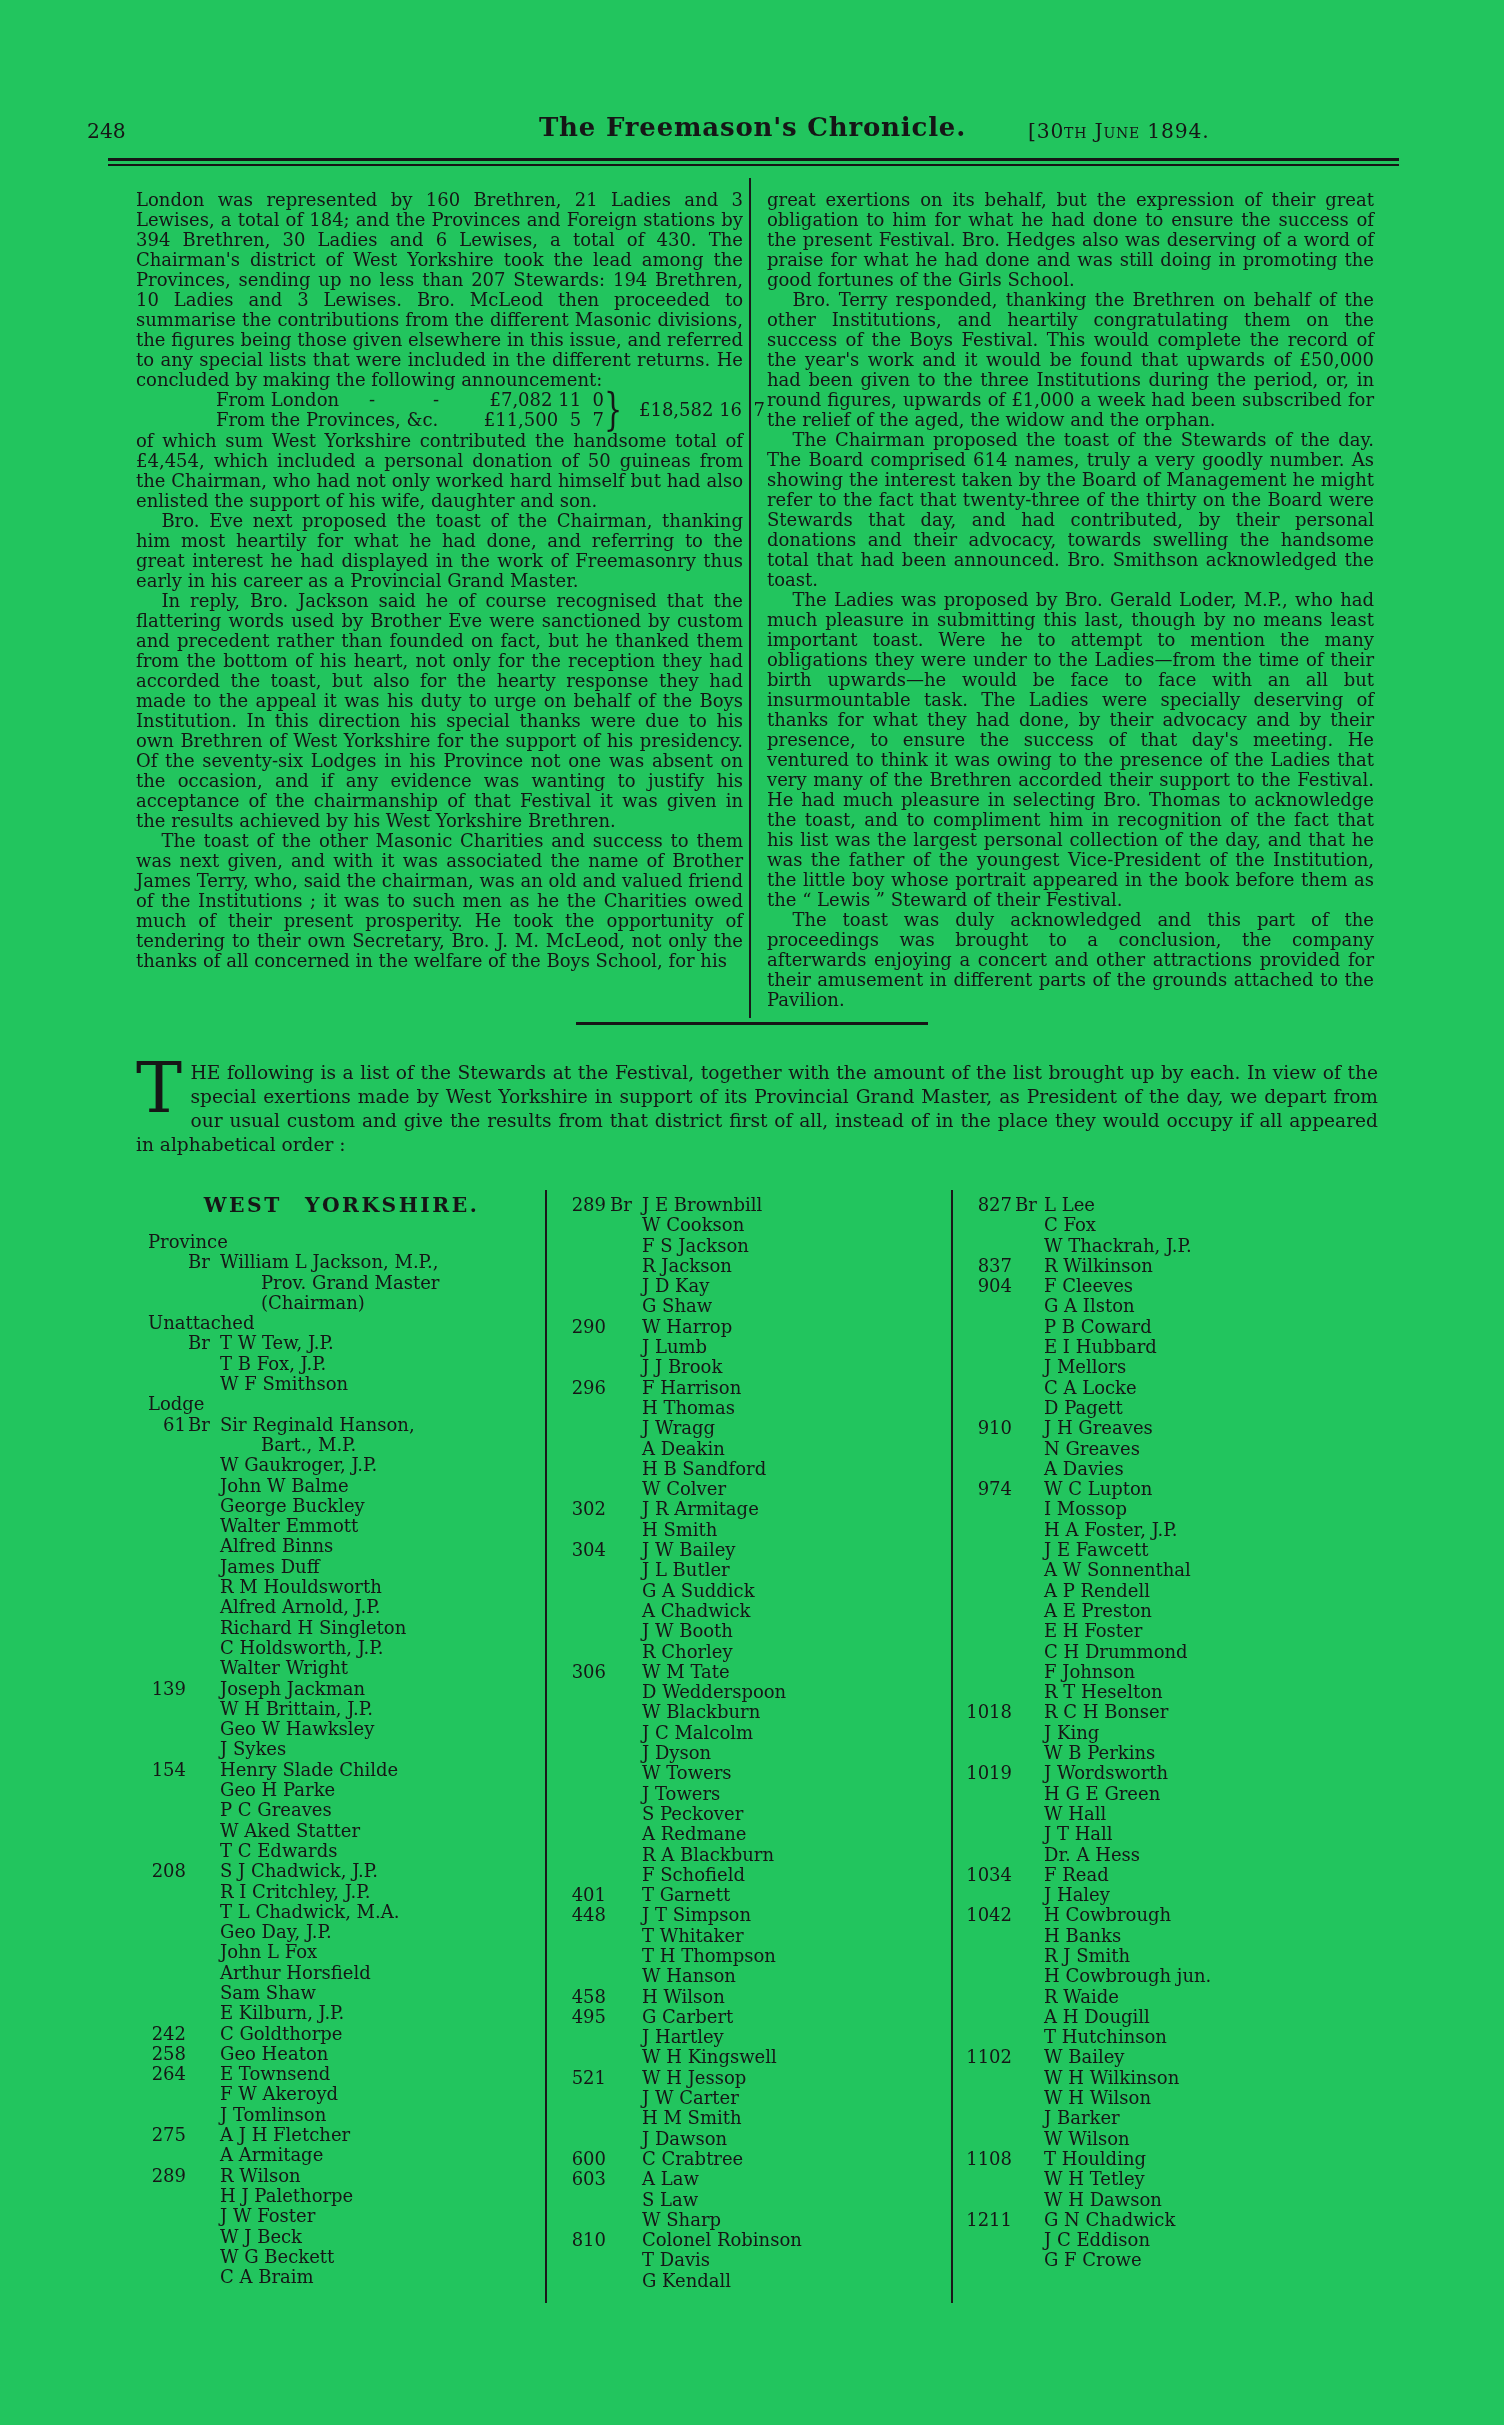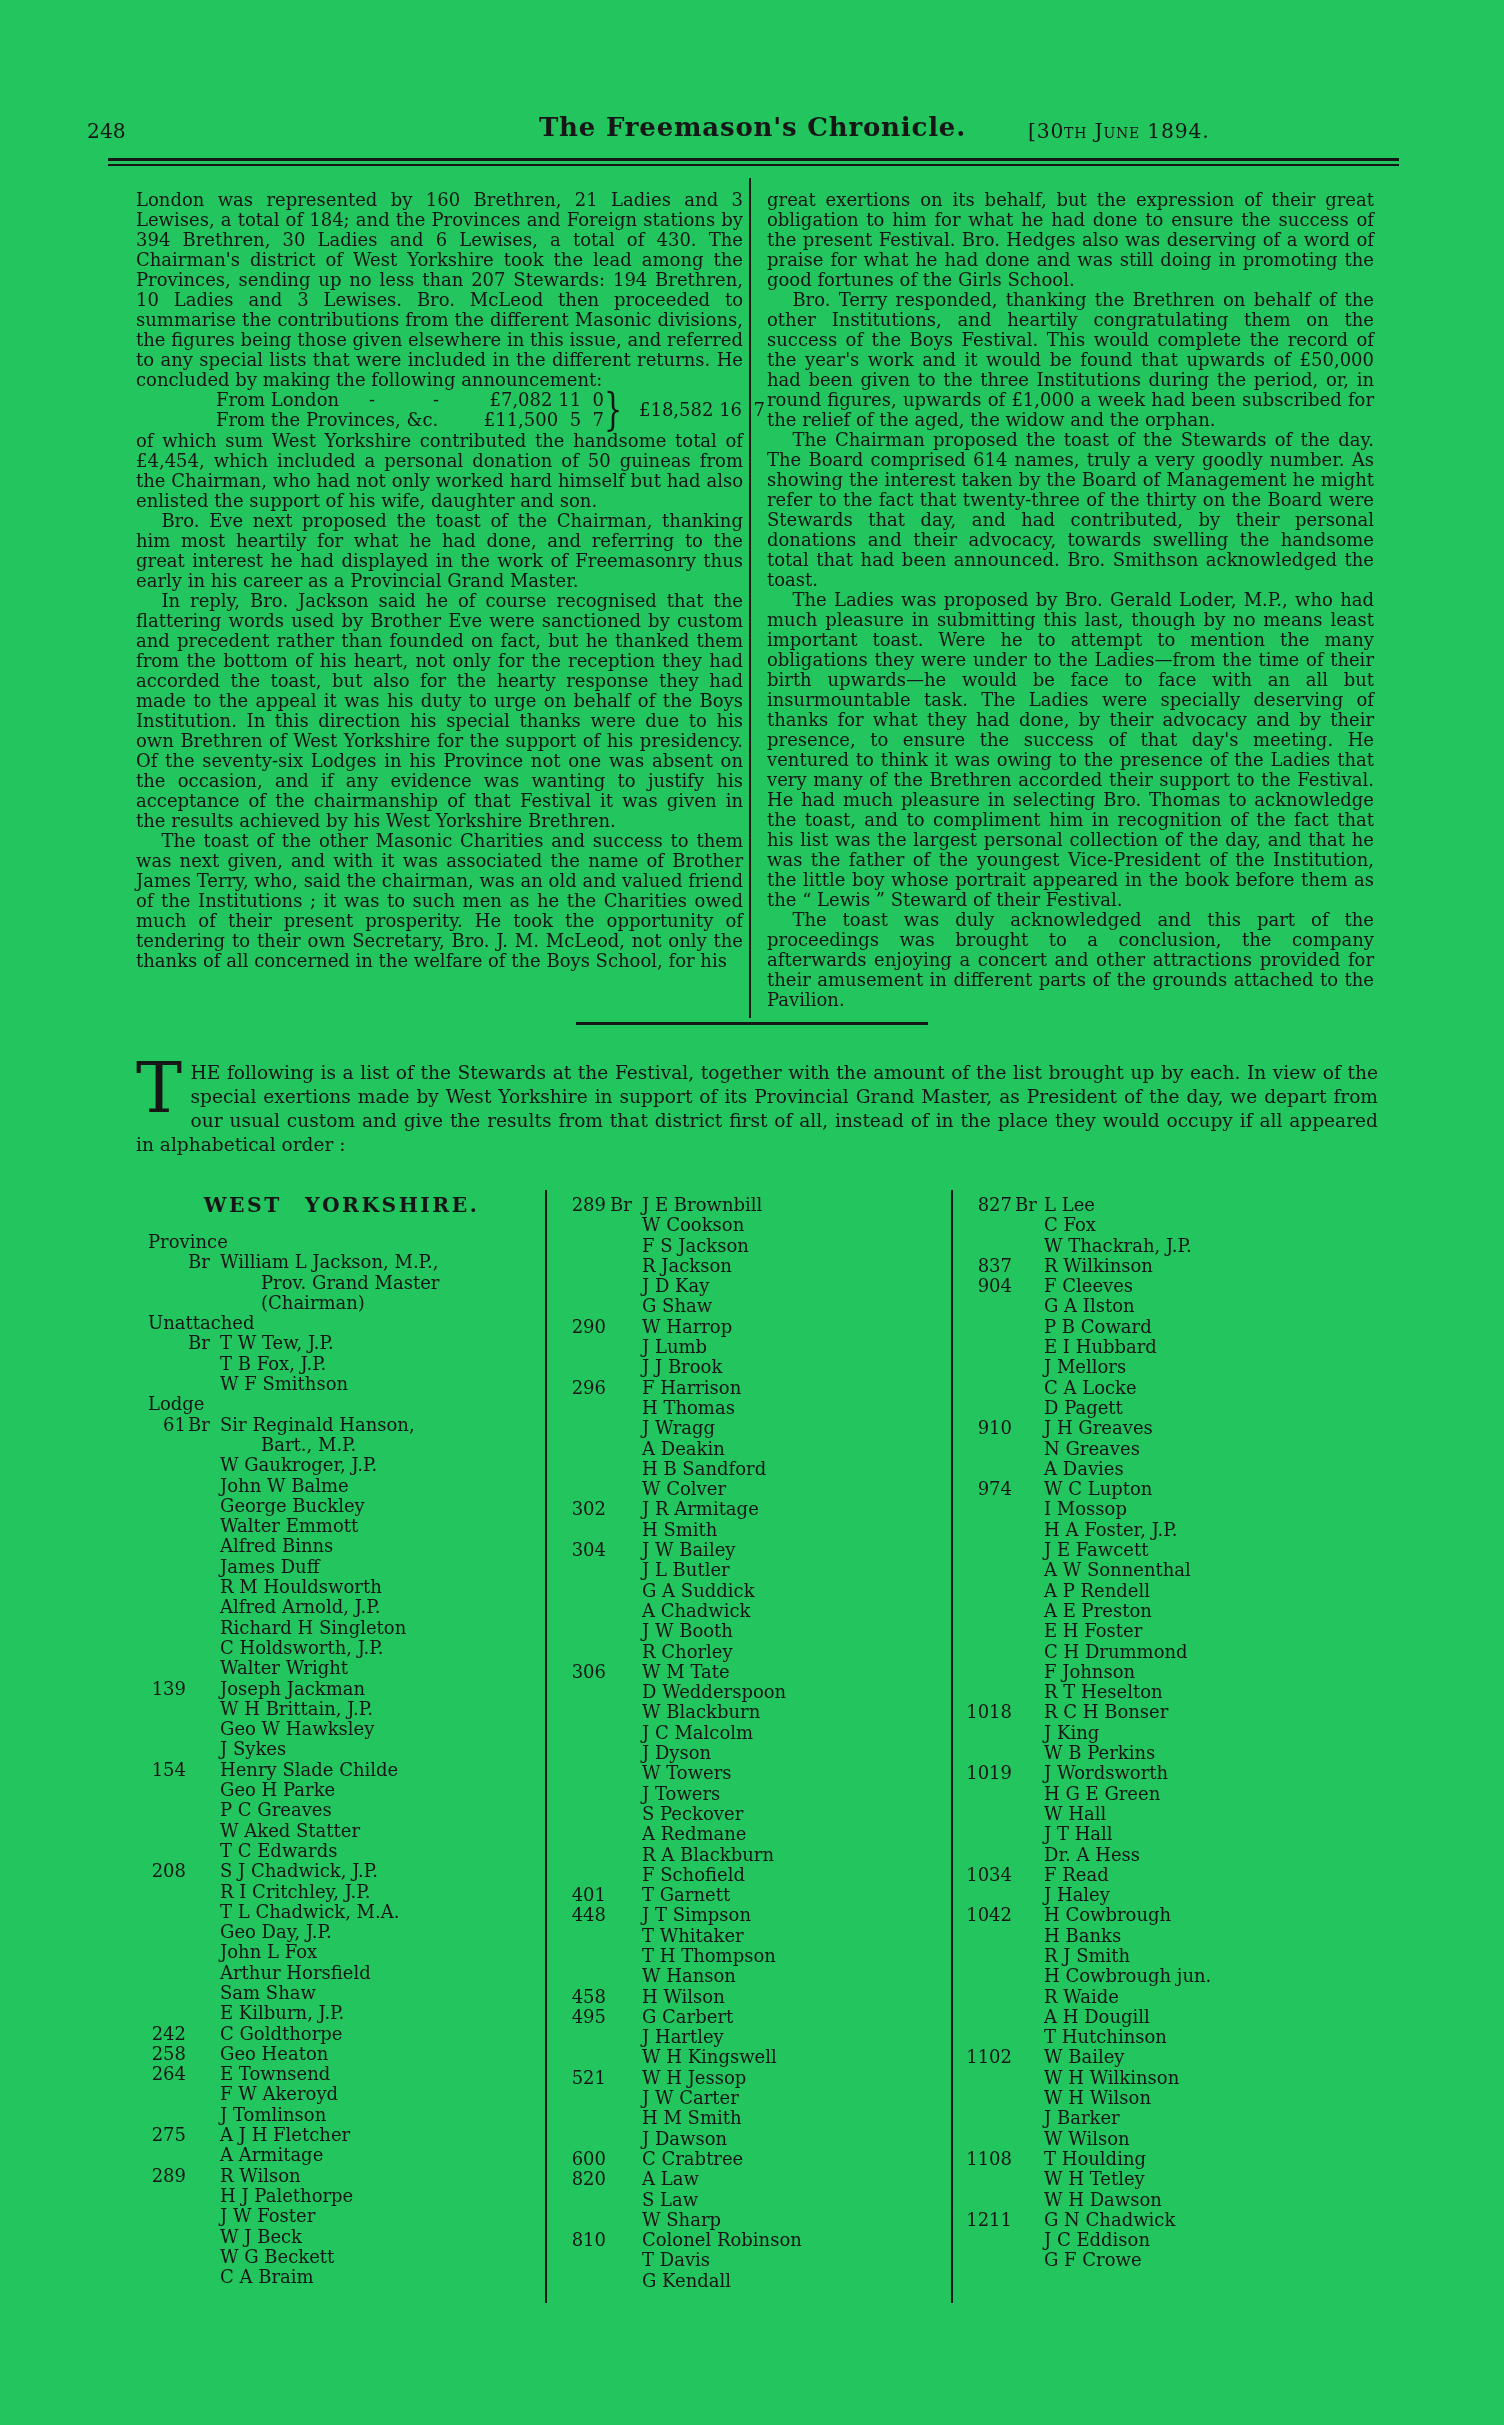--- a/index.html
+++ b/index.html
@@ -441,21 +441,21 @@
         <span class="name">H M Smith</span>
       </div>
       <div class="lrow">
         <span class="name">J Dawson</span>
       </div>
       <div class="lrow">
         <span class="num">600</span>
         <span class="name">C Crabtree</span>
       </div>
       <div class="lrow">
-        <span class="num">820</span>
+        <span class="num">603</span>
         <span class="name">A Law</span>
       </div>
       <div class="lrow">
         <span class="name">S Law</span>
       </div>
       <div class="lrow">
         <span class="name">W Sharp</span>
       </div>
       <div class="lrow">
         <span class="num">810</span>

